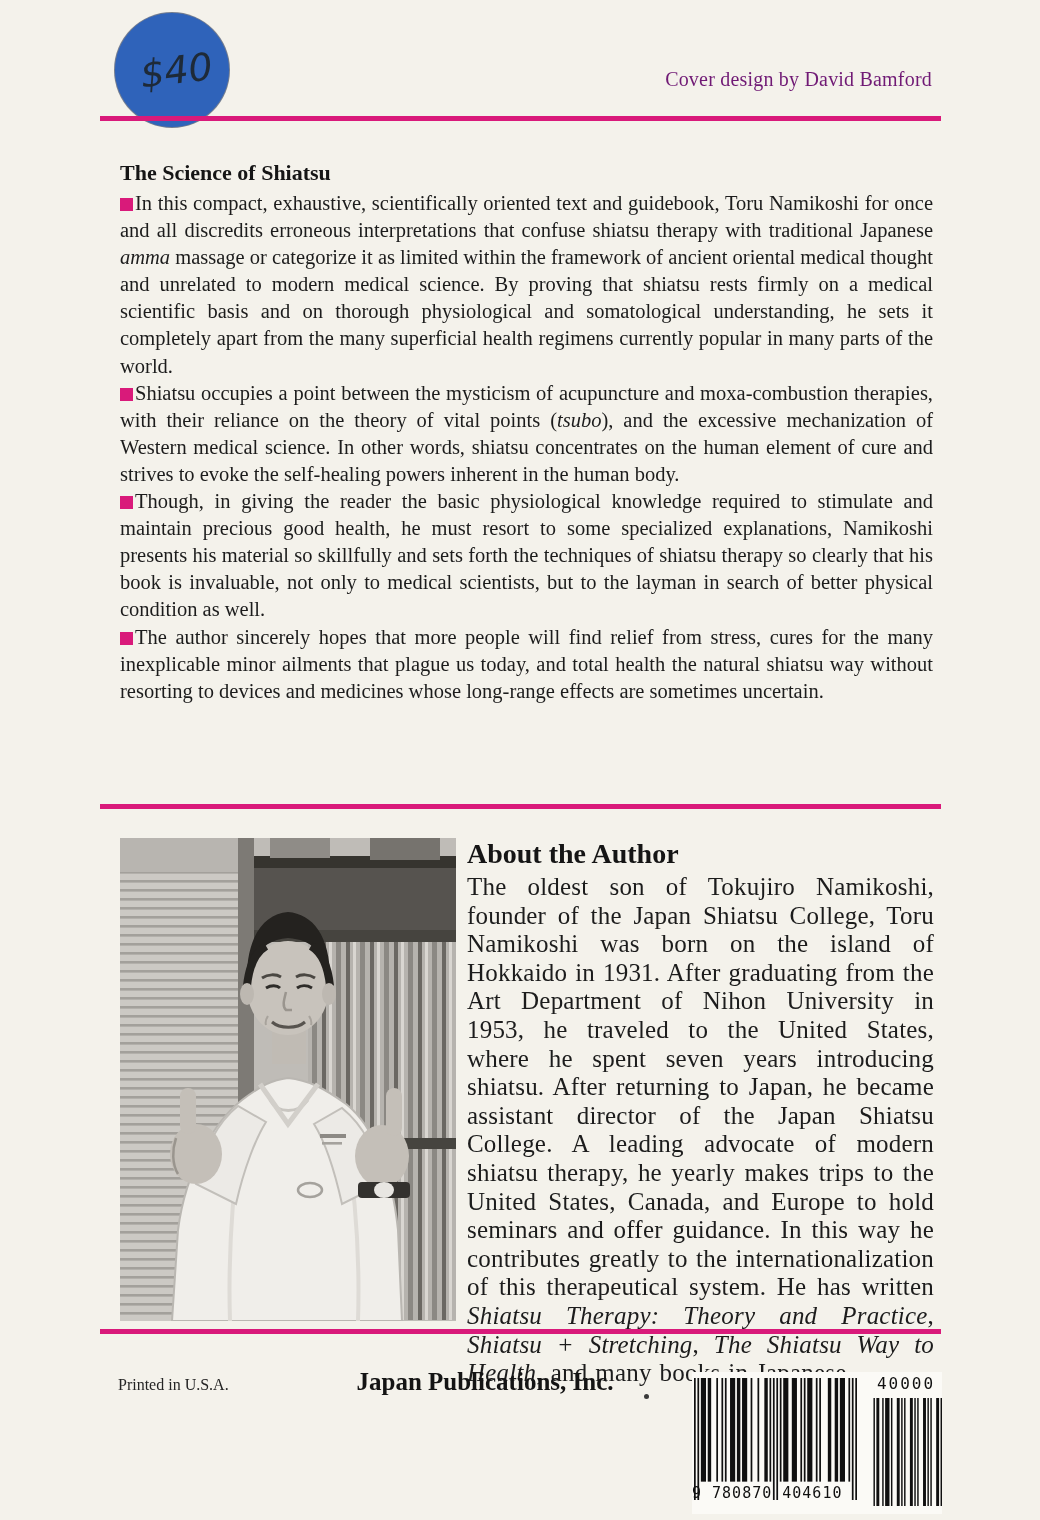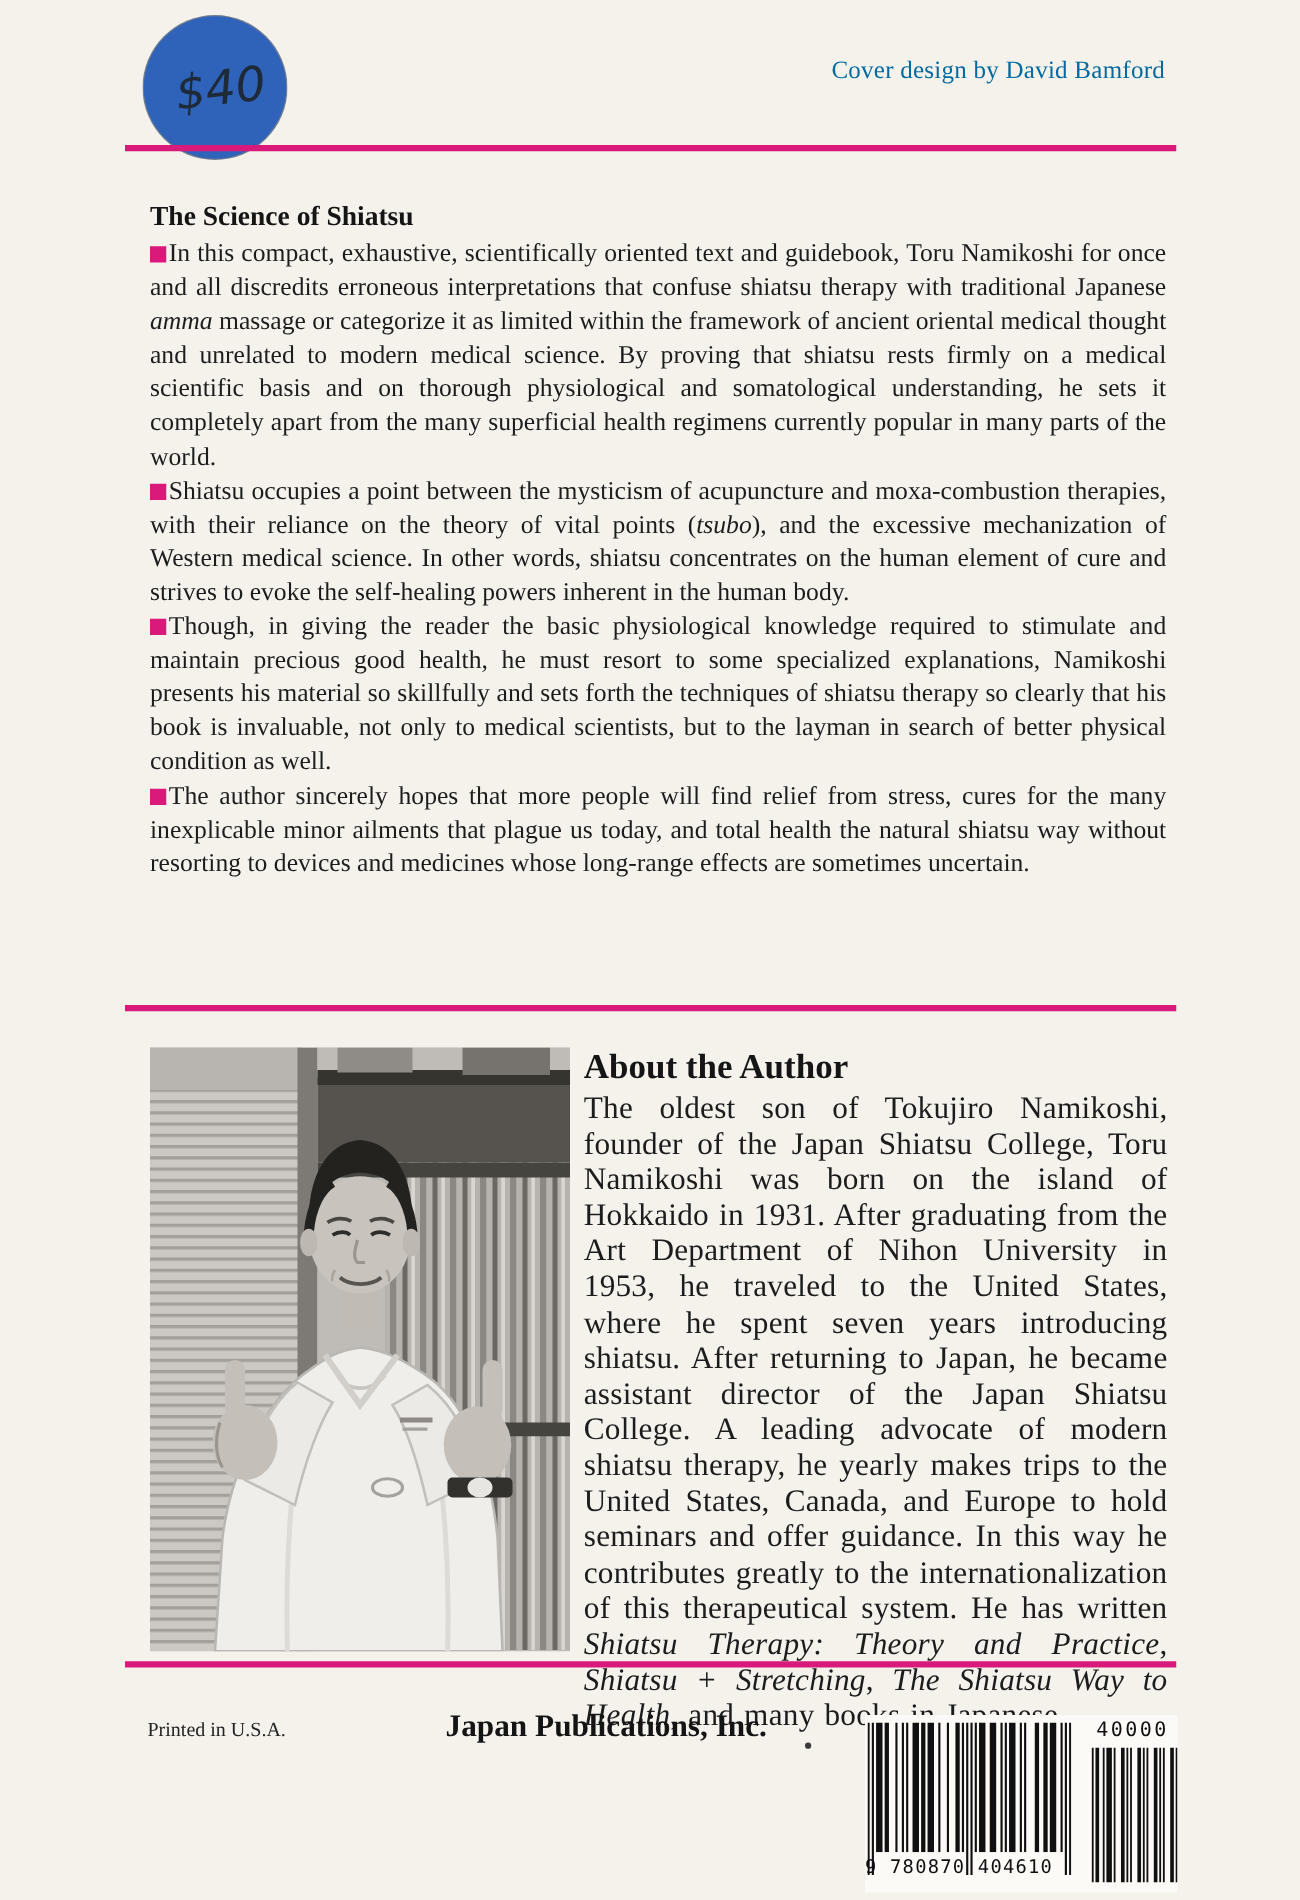--- a/index.html
+++ b/index.html
@@ -18,22 +18,22 @@
     border-radius:50%;
     box-shadow:inset 0 0 0 2px rgba(10,30,70,.55);
   }
   .sticker svg{position:absolute;inset:0;}
   .sticker text{
     font-family:"DejaVu Sans", sans-serif;
     font-style:italic;font-size:38px;fill:#1e2a38;
   }
   
   .credit{
-    position:absolute;top:45px;right:108px;
-    font-size:20px;letter-spacing:.2px;color:#0369a1;
+    position:absolute;top:68px;right:108px;
+    font-size:20px;letter-spacing:.2px;color:#701a75;
   }
   
   .rule{position:absolute;left:100px;width:841px;height:5px;background:#d91a7a;}
   .rule-top{top:116px;}
   .rule-mid{top:804px;}
   .rule-bottom{top:1329px;}
   
   .synopsis{position:absolute;left:120px;top:160px;width:813px;}
   .synopsis h2{
     font-size:22px;line-height:26px;margin:0 0 4px 0;font-weight:bold;color:#151515;

